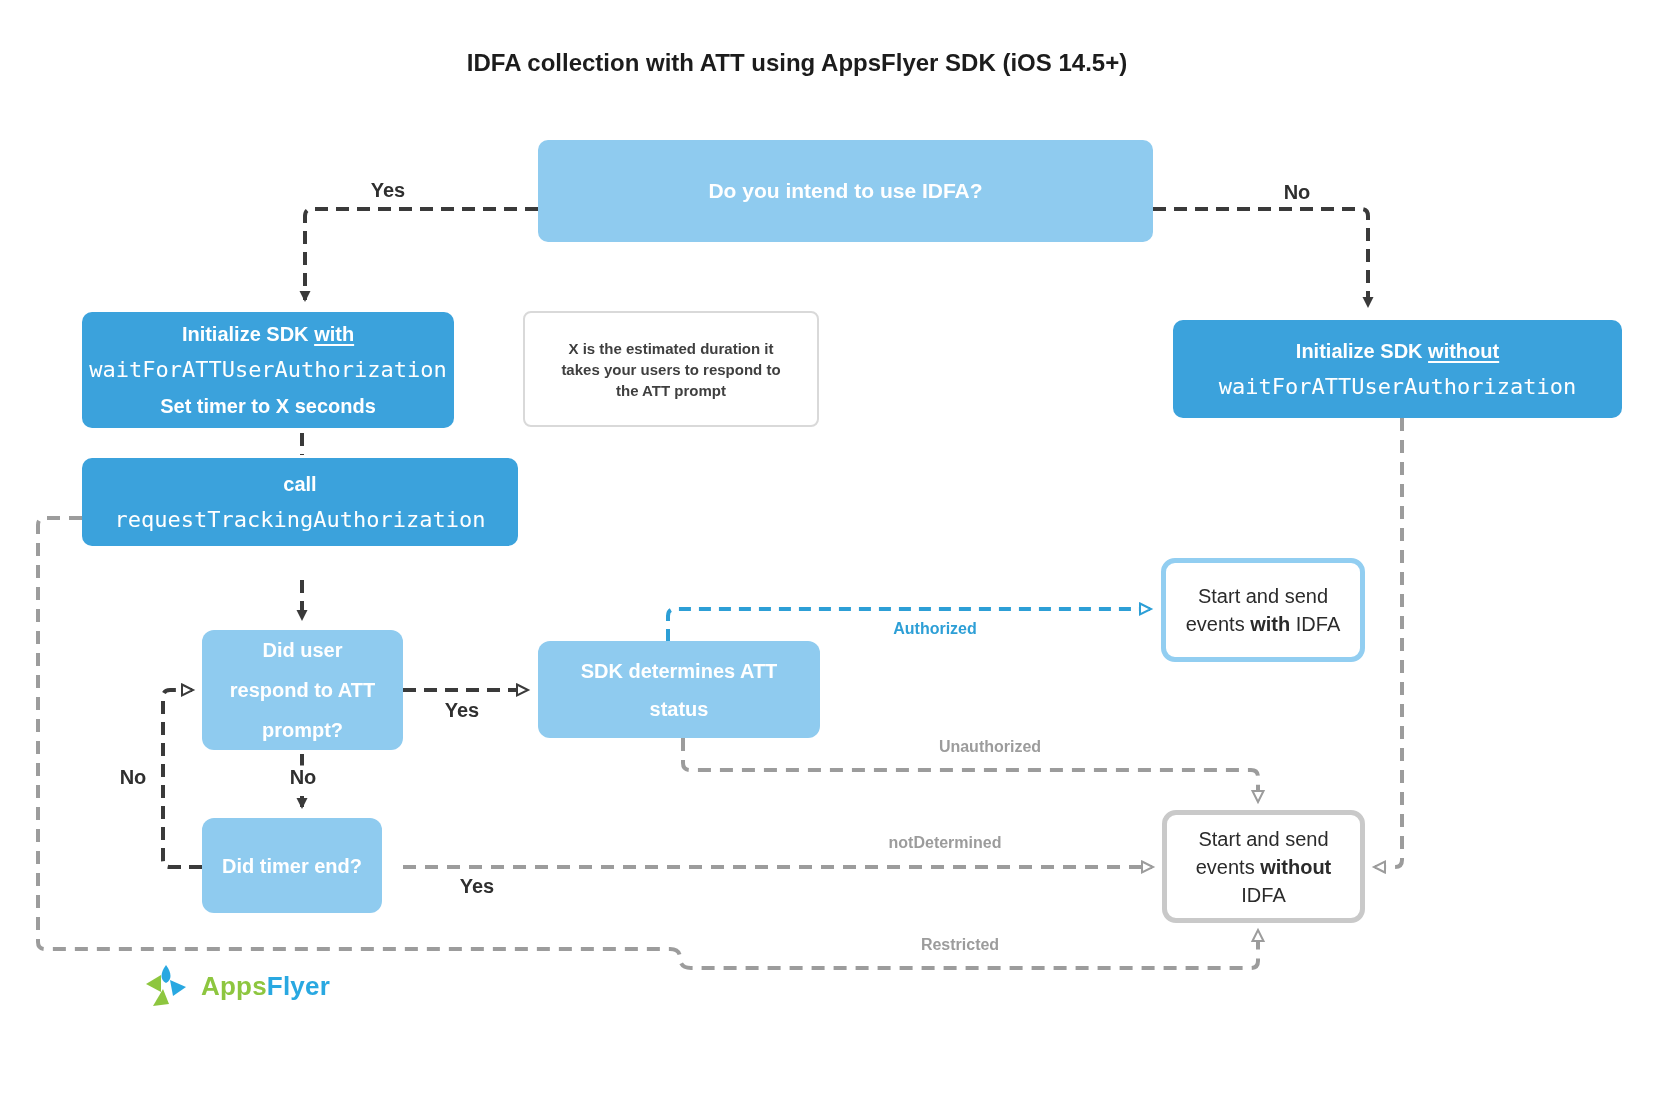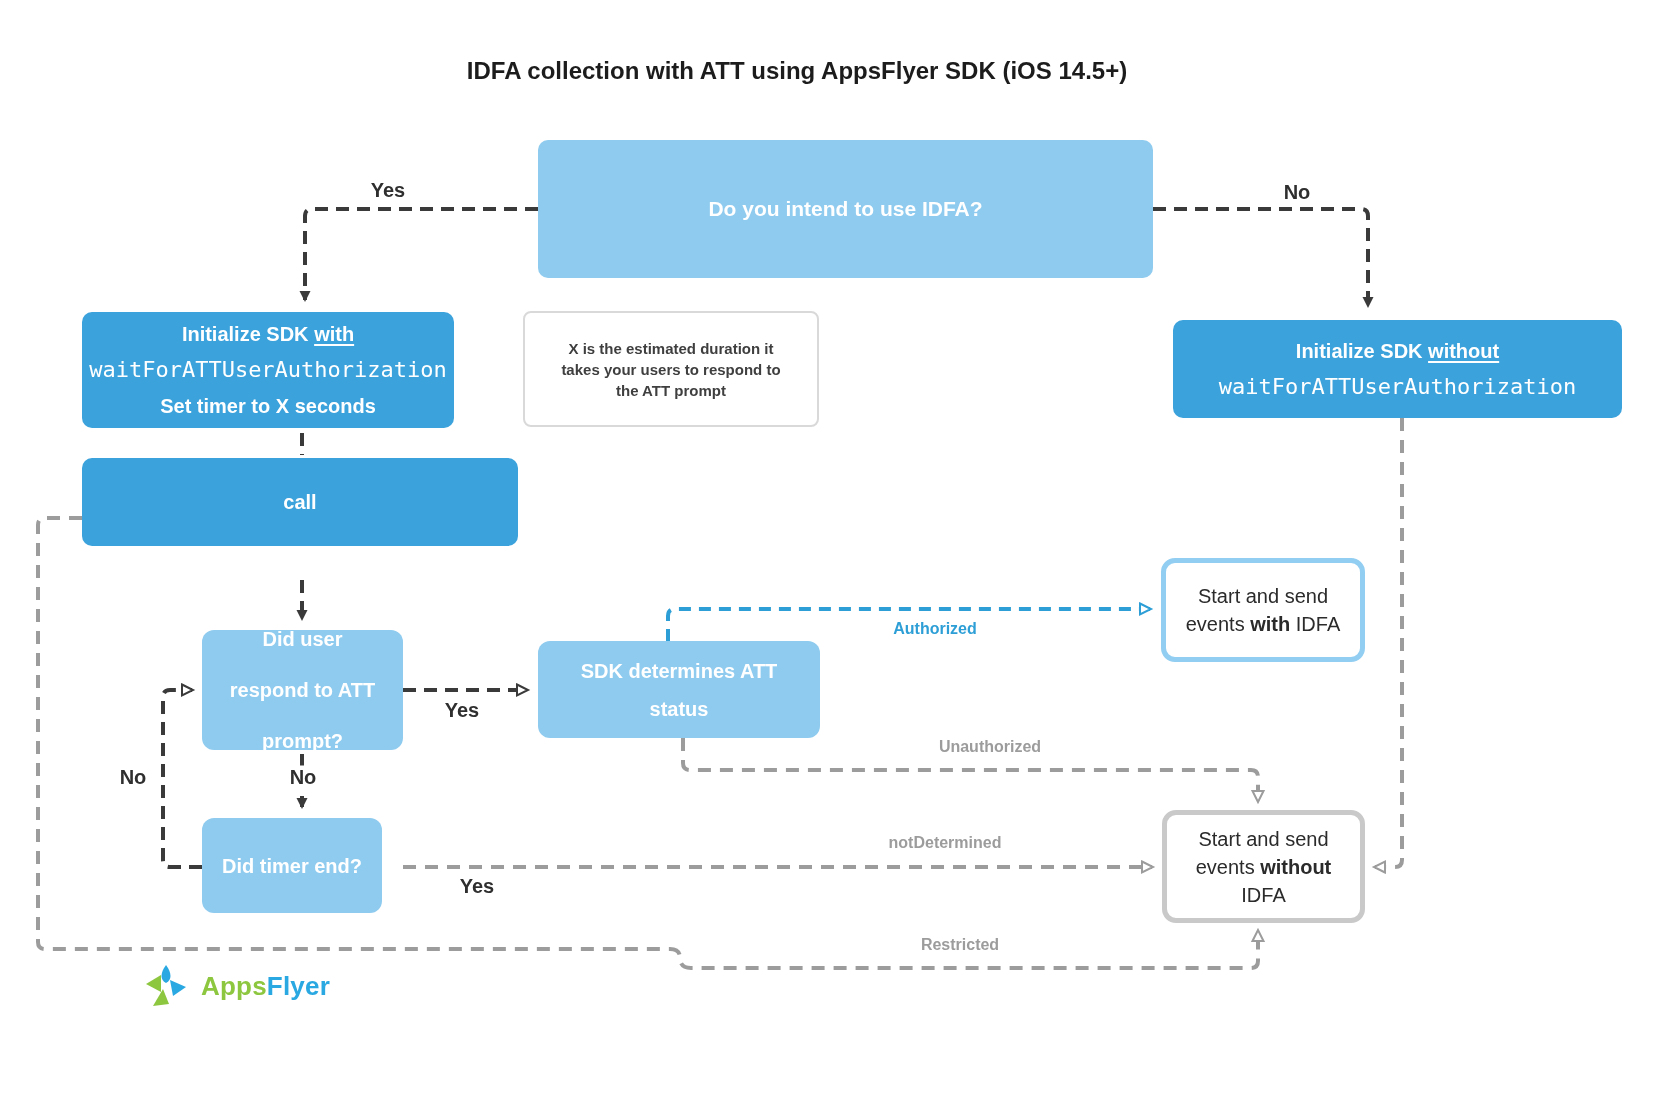--- a/index.html
+++ b/index.html
@@ -20,21 +20,21 @@
         font-weight:bold;font-size:15px;line-height:21px;padding:6px 10px;}
   .result{background:#ffffff;border-radius:14px;color:#2b2b2b;font-size:20px;line-height:28px;}
   .result.with{border:5px solid #92CEF1;}
   .result.without{border:5px solid #C9C9C9;}
   .label{position:absolute;z-index:3;transform:translate(-50%,-50%);white-space:nowrap;}
   .yn{font-weight:bold;font-size:20px;color:#2f2f2f;background:#ffffff;padding:0 4px;}
   .status{font-weight:bold;font-size:16px;}
   .status.blue{color:#2D9FD6;}
   .status.gray{color:#9C9C9C;}
   .title{position:absolute;z-index:2;left:797px;top:63px;transform:translate(-50%,-50%);
-         font-weight:bold;font-size:24px;color:#1c1c1c;white-space:nowrap;margin-top:8px;}
+         font-weight:bold;font-size:24px;color:#1c1c1c;white-space:nowrap;}
   #logo{position:absolute;z-index:2;left:143px;top:962px;display:flex;align-items:center;gap:12px;}
   .brand{font-weight:bold;font-size:26px;letter-spacing:0.2px;}
   .brand .g{color:#8DC63F;}
   .brand .b{color:#29A8E1;}
 </style>
 </head>
 <body>
 
 <div id="canvas">
 
@@ -65,21 +65,21 @@
     <path d="M 202 867 L 170 867 Q 163 867 163 860 L 163 697 Q 163 690 170 690 L 192 690" fill="none" stroke="#3A3A3A" stroke-width="4" stroke-dasharray="13 8" marker-end="url(#arrow-open-dark)"></path>
 
     <path d="M 668 641 L 668 616 Q 668 609 675 609 L 1150 609" fill="none" stroke="#2D9FD6" stroke-width="4" stroke-dasharray="12 8" marker-end="url(#arrow-open-blue)"></path>
 
     <path d="M 683 738 L 683 763 Q 683 770 690 770 L 1251 770 Q 1258 770 1258 777 L 1258 801" fill="none" stroke="#9C9C9C" stroke-width="4" stroke-dasharray="13 9" marker-end="url(#arrow-open-gray)"></path>
     <path d="M 1402 418 L 1402 860 Q 1402 867 1395 867 L 1375 867" fill="none" stroke="#9C9C9C" stroke-width="4" stroke-dasharray="13 9" marker-end="url(#arrow-open-gray)"></path>
     <path d="M 403 867 L 1152 867" fill="none" stroke="#9C9C9C" stroke-width="4" stroke-dasharray="13 9" marker-end="url(#arrow-open-gray)"></path>
     <path d="M 82 518 L 45 518 Q 38 518 38 525 L 38 942 Q 38 949 45 949 L 670 949 Q 680 949 680 958 Q 680 968 691 968 L 1251 968 Q 1258 968 1258 961 L 1258 931" fill="none" stroke="#9C9C9C" stroke-width="4" stroke-dasharray="13 9" marker-end="url(#arrow-open-gray)"></path>
   </svg>
 
-  <div class="node blue-light" style="left:538px;top:140px;width:615px;height:138px;">
+  <div class="node blue-light" style="left:538px;top:140px;width:615px;height:102px;">
     <div class="bold-line" style="font-size:21px;">Do you intend to use IDFA?</div>
   </div>
 
   <div class="node blue-dark" style="left:82px;top:312px;width:372px;height:116px;">
     <div class="bold-line"><span>Initialize SDK </span><span class="emph">with</span></div>
     <div class="mono-line">waitForATTUserAuthorization</div>
     <div class="bold-line">Set timer to X seconds</div>
   </div>
 
   <div class="node note" style="left:523px;top:311px;width:296px;height:116px;">
@@ -88,23 +88,24 @@
     <div>the ATT prompt</div>
   </div>
 
   <div class="node blue-dark" style="left:1173px;top:320px;width:449px;height:98px;">
     <div class="bold-line"><span>Initialize SDK </span><span class="emph">without</span></div>
     <div class="mono-line">waitForATTUserAuthorization</div>
   </div>
 
   <div class="node blue-dark" style="left:82px;top:458px;width:436px;height:88px;">
     <div class="bold-line">call</div>
+    <div class="mono-line">requestTrackingAuthorization</div>
   </div>
 
-  <div class="node blue-light" style="left:202px;top:630px;width:201px;height:120px;border-radius:12px;gap:11px;">
+  <div class="node blue-light" style="left:202px;top:630px;width:201px;height:120px;border-radius:12px;">
     <div class="q-line">Did user</div>
     <div class="q-line">respond to ATT</div>
     <div class="q-line">prompt?</div>
   </div>
 
   <div class="node blue-light" style="left:538px;top:641px;width:282px;height:97px;border-radius:12px;">
     <div class="q-line" style="line-height:38px;">SDK determines ATT</div>
     <div class="q-line" style="line-height:38px;">status</div>
   </div>
 

